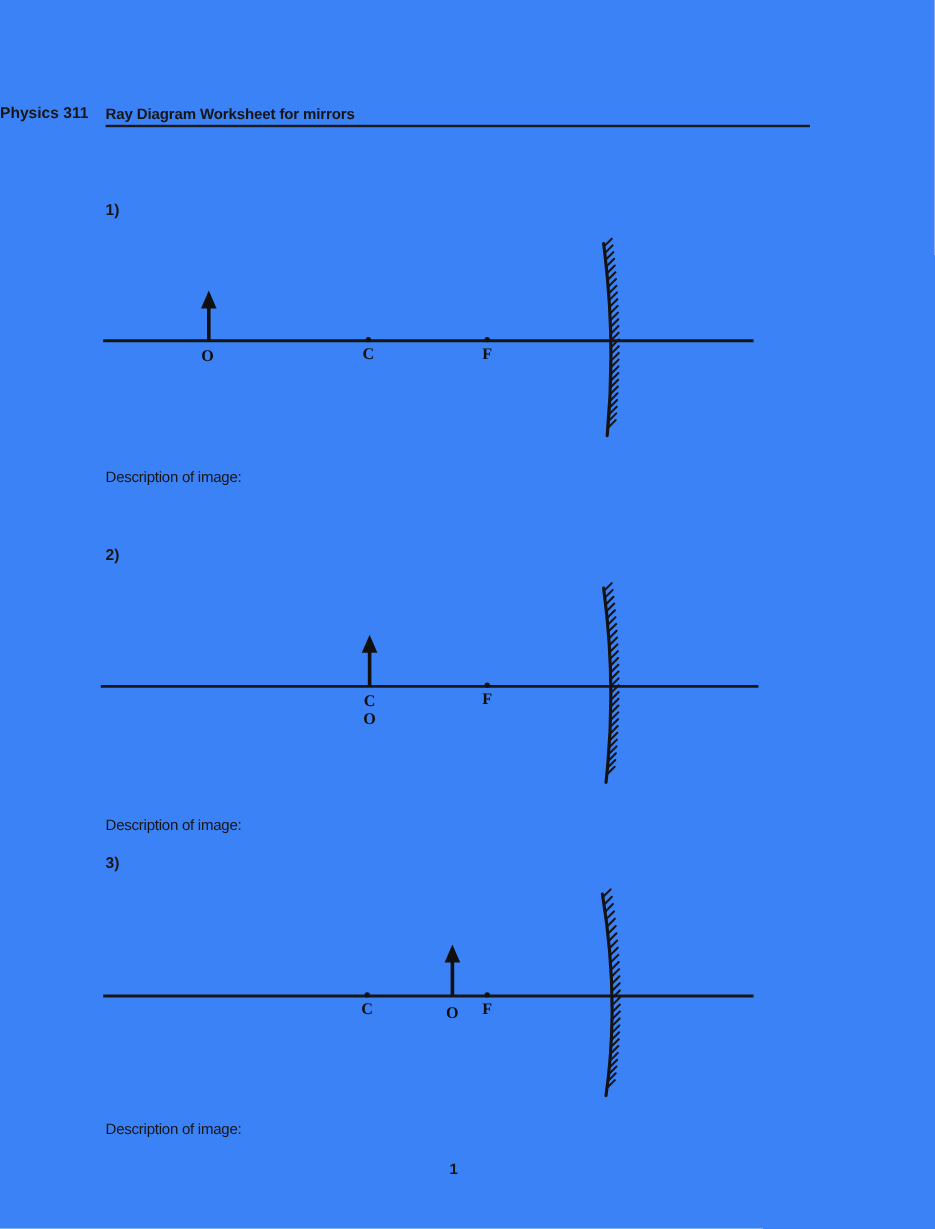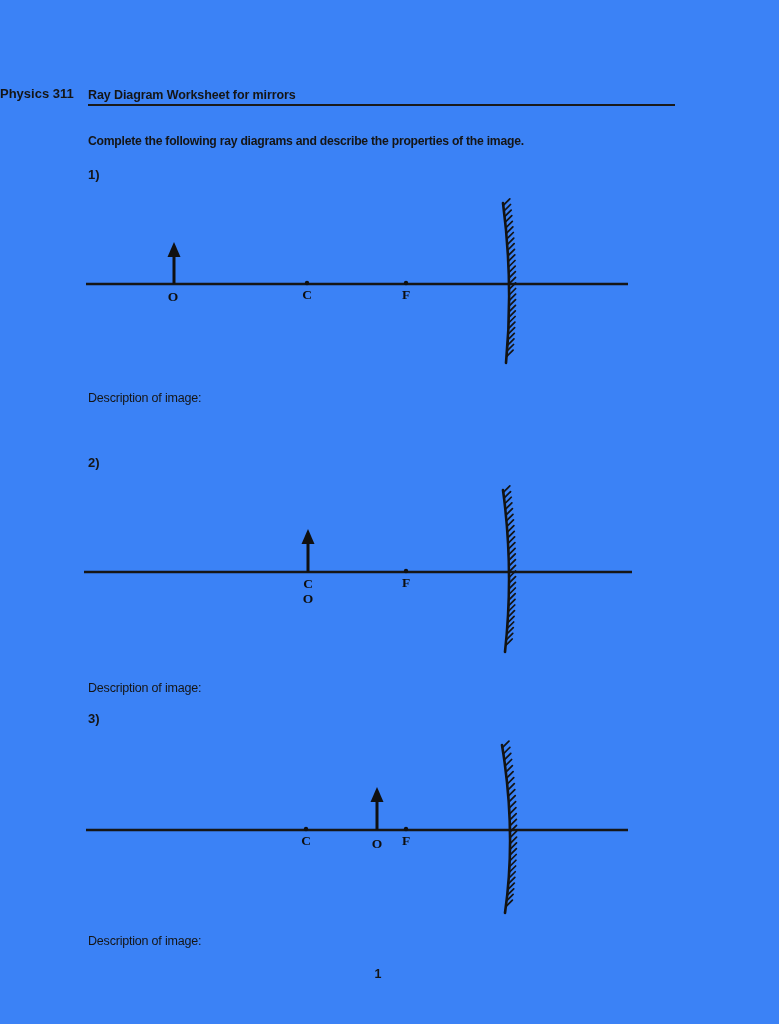--- a/index.html
+++ b/index.html
@@ -27,21 +27,20 @@
 </style>
 </head>
 <body>
 
 <div class="page">
 
   <div class="hdr-title">Ray Diagram Worksheet for mirrors</div>
   <div class="hdr-course">Physics 311</div>
   <div class="hdr-rule"></div>
 
-  <div class="intro">Complete the following ray diagrams and describe the properties of the image.</div>
 
   <div class="qnum q1">1)</div>
   <div class="qnum q2">2)</div>
   <div class="qnum q3">3)</div>
 
   <div class="desc d1">Description of image:</div>
   <div class="desc d2">Description of image:</div>
   <div class="desc d3">Description of image:</div>
 
   <svg id="diagrams-svg" class="overlay" width="779" height="1024" viewBox="0 0 779 1024">

